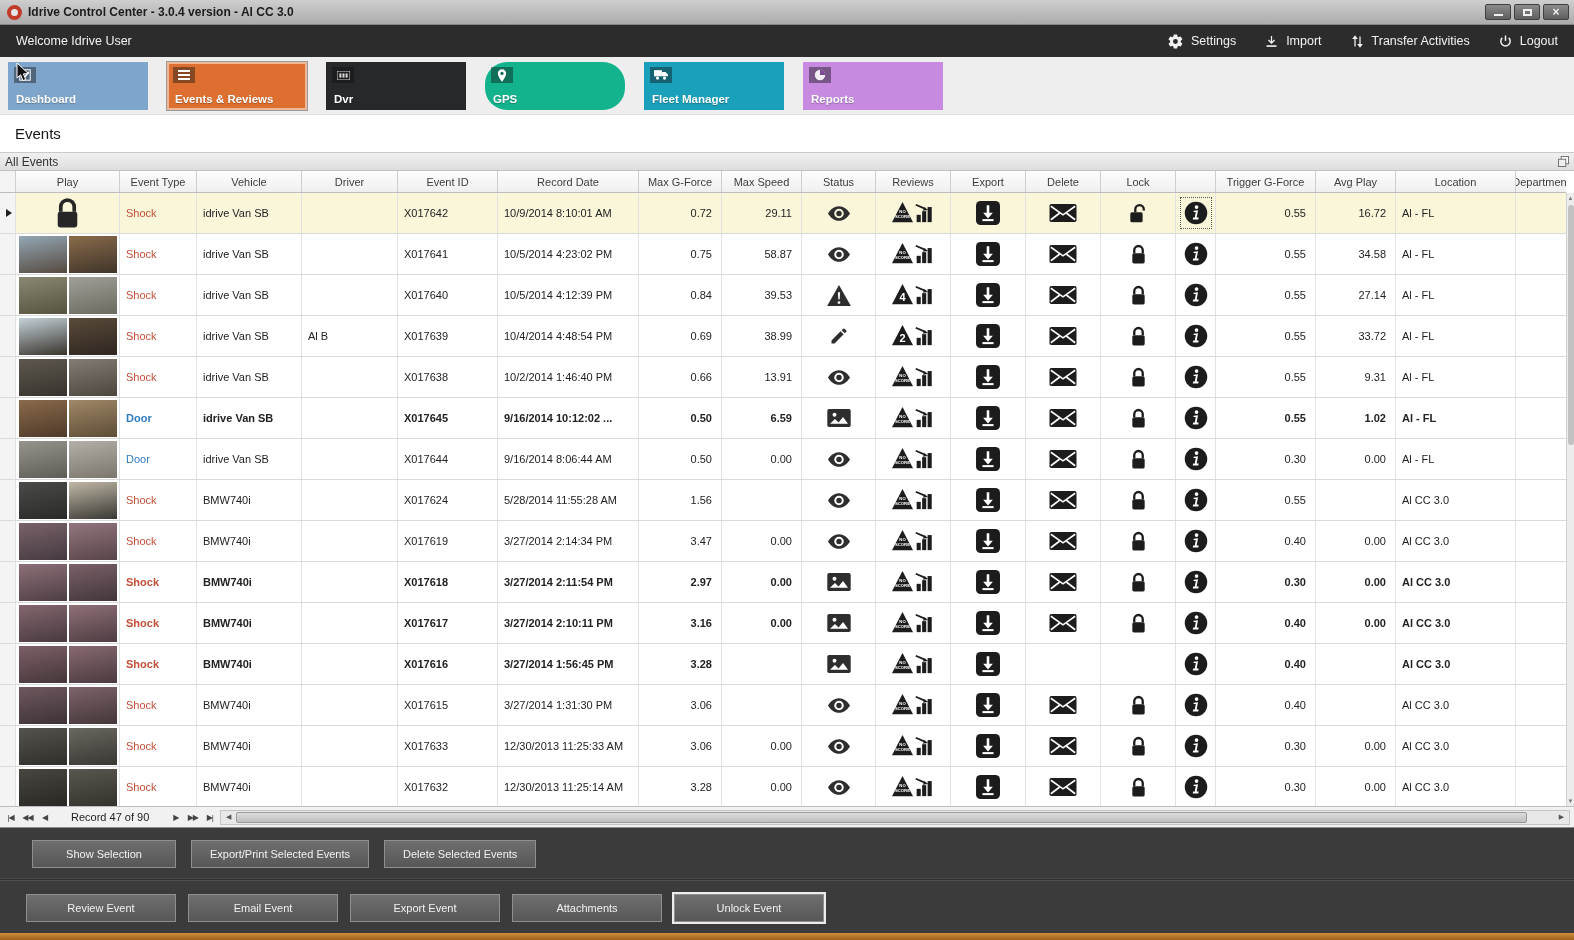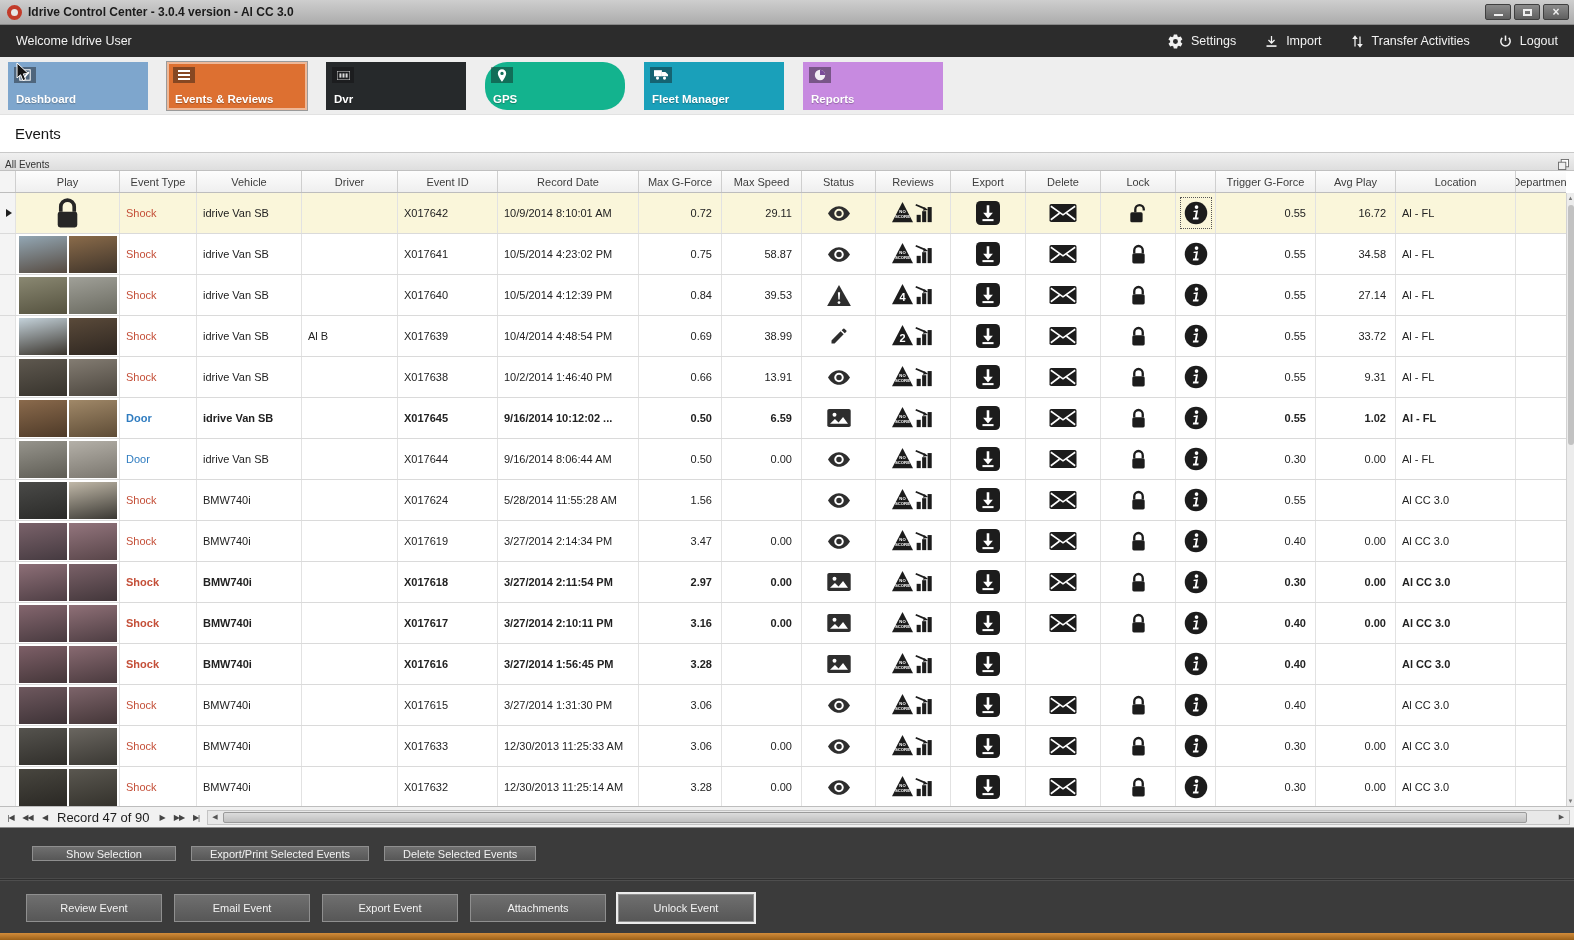--- a/index.html
+++ b/index.html
@@ -34,22 +34,22 @@
     display:flex;align-items:center;justify-content:center}
   .tile .tlabel{position:absolute;left:8px;bottom:5px;font-size:11.5px;font-weight:bold;
     text-shadow:0 1px 1px rgba(0,0,0,.28);white-space:nowrap}
   .tile.active{box-shadow:inset 0 0 0 2px rgba(255,255,255,.5),0 0 0 1px #9a9a9a}
   .cursor{position:absolute;left:16px;top:62px;z-index:50;pointer-events:none}
 
   
   .page-head{height:37px;flex:0 0 auto;background:#fff;display:flex;align-items:center;padding-left:15px}
   .page-title{font-size:15px;color:#161616}
   .group-bar{height:19px;flex:0 0 auto;background:linear-gradient(#f0f0f0,#dedede);
-    border-top:1px solid #c9c9c9;border-bottom:1px solid #c0c0c0;display:flex;align-items:flex-end;
-    padding:0 5px;font-size:10px;color:#333}
+    border-top:1px solid #c9c9c9;border-bottom:1px solid #c0c0c0;display:flex;align-items:center;
+    padding:0 5px;font-size:12px;color:#333}
   .restore{margin-left:auto;display:flex;align-items:center}
 
   
   .grid{position:relative;flex:1 1 auto;overflow:hidden;display:flex;flex-direction:column;background:#fff}
   .ghead{display:flex;height:22px;flex:0 0 auto;width:1566px;background:linear-gradient(#fdfdfd,#efefef);
     border-bottom:1px solid #bdbdbd}
   .hcell{border-right:1px solid #cfcfcf;display:flex;align-items:center;justify-content:center;
     font-size:11px;color:#3d3d3d;overflow:hidden;white-space:nowrap;flex:0 0 auto}
   .gbody{flex:1 1 auto;overflow:hidden;width:1566px}
   .trow{display:flex;height:41px;border-bottom:1px solid #dadada;background:#fff}
@@ -89,36 +89,36 @@
     display:flex;flex-direction:column;align-items:center;font-size:6px;color:#777}
   .varrow{height:10px;display:flex;align-items:center;justify-content:center;width:100%}
   .vthumb{width:6px;height:240px;background:#c2c2c2;border-radius:3px;margin-top:2px}
   .vspacer{flex:1}
 
   
   .pagerbar{height:21px;flex:0 0 auto;background:#f1f1f1;border-top:1px solid #bdbdbd;
     display:flex;align-items:center;font-size:11px;color:#222;padding:0 2px}
   .navbtn{min-width:17px;height:15px;display:flex;align-items:center;justify-content:center;
     font-size:8px;color:#444;letter-spacing:-1px}
-  .record-text{margin:0 4px;font-size:13px;color:#1d1d1d}
+  .record-text{margin:0 18px;font-size:11px;color:#1d1d1d}
   .hscroll{flex:1;height:15px;margin:0 2px;background:#e8e8e8;border:1px solid #c4c4c4;position:relative;display:flex;align-items:center}
   .harrow{width:15px;height:100%;display:flex;align-items:center;justify-content:center;font-size:7px;color:#555;flex:0 0 auto}
   .harrow.right{position:absolute;right:0;top:0}
   .hthumb{position:absolute;left:15px;right:42px;top:1px;bottom:1px;background:linear-gradient(#dcdcdc,#bfbfbf);
     border:1px solid #9a9a9a;border-radius:2px}
 
   
   .bottom-panel{height:106px;flex:0 0 auto;background:#3b3b3b;border-top:1px solid #8c8c8c}
   .sel-row{height:52px;display:flex;align-items:center;gap:15px;padding-left:32px;
     border-bottom:1px solid #303030;box-shadow:inset 0 -1px 0 #4a4a4a}
   .btn{background:linear-gradient(#6f6f6f,#575757);border:1px solid #8f8f8f;color:#f2f2f2;
     font-size:11px;display:flex;align-items:center;justify-content:center;cursor:default;white-space:nowrap}
-  .sel-btn{height:15px;padding:0 18px;min-width:144px}
+  .sel-btn{height:15px;padding:13px 18px;min-width:144px}
   .act-row{height:54px;display:flex;align-items:center;gap:12px;padding-left:26px;border-top:1px solid #4e4e4e}
-  .act-btn{height:28px;width:136px}
+  .act-btn{height:28px;width:150px}
   .act-btn.focused{box-shadow:0 0 0 2px #ececec}
   .orange-strip{height:7px;flex:0 0 auto;background:linear-gradient(#d28c3a,#9c6119)}
 </style>
 </head>
 <body>
 
 <div class="app">
 
   <div class="titlebar">
     <span class="app-icon"></span>

